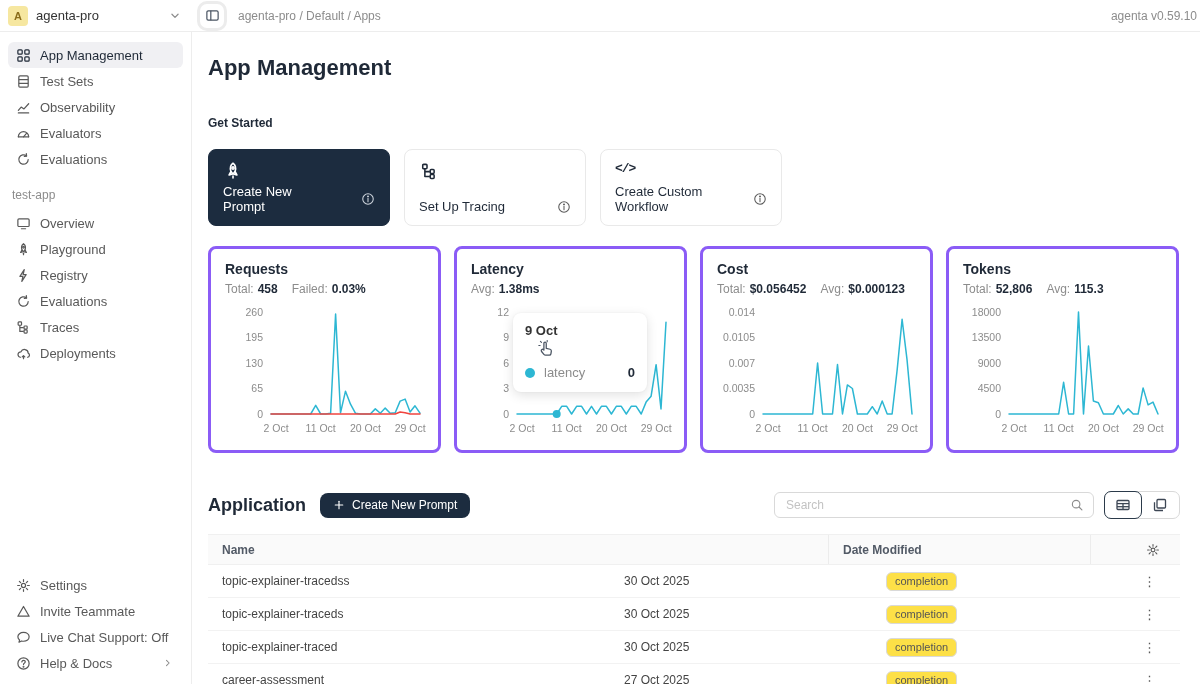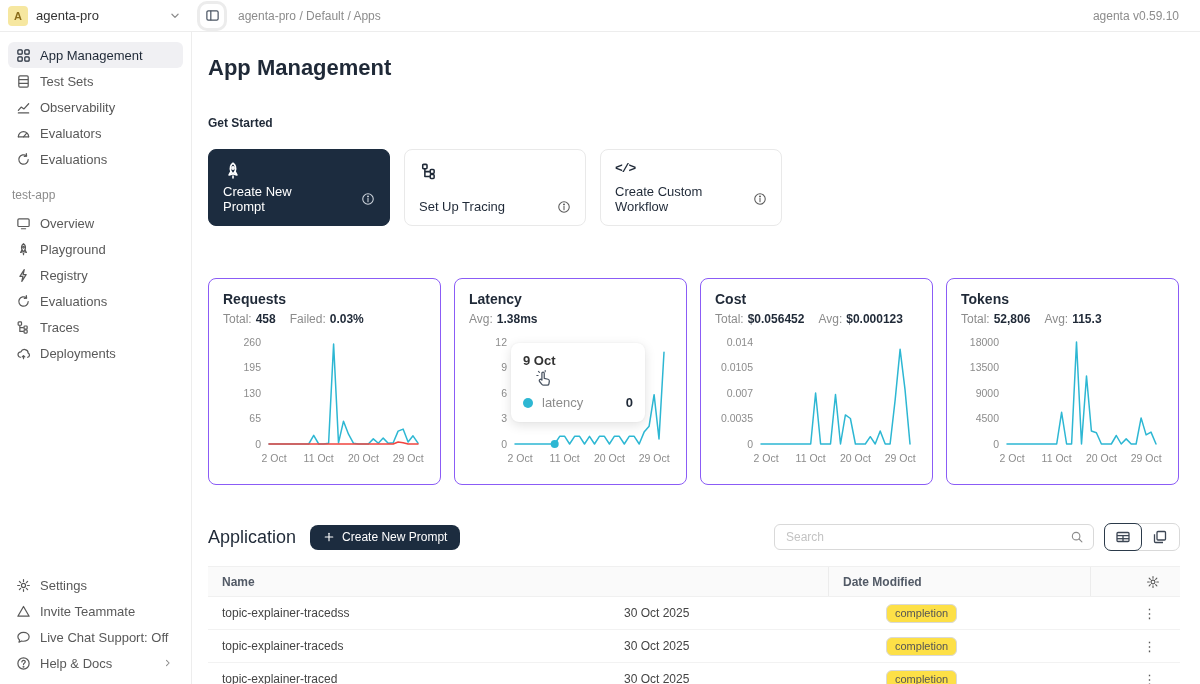--- a/index.html
+++ b/index.html
@@ -15,21 +15,21 @@
   
   .topbar { position:absolute; top:0; left:0; right:0; height:32px; display:flex; align-items:center;
             border-bottom:1px solid #ededed; background:#fff; z-index:20; }
   .topbar-left { width:192px; flex:none; display:flex; align-items:center; padding:0 10px 0 8px; }
   .avatar { width:20px; height:20px; border-radius:4px; background:#f6e7a0; color:#8a6d1b;
             font-size:11px; font-weight:700; display:flex; align-items:center; justify-content:center; }
   .workspace-name { margin-left:8px; font-size:13px; font-weight:500; color:#333; flex:1; }
   .collapse-btn { width:24px; height:24px; border-radius:7px; background:#fff; display:flex; align-items:center;
                   justify-content:center; box-shadow:0 0 0 3px #ececec; margin-left:8px; color:#4b5563; cursor:pointer; }
   .breadcrumb { margin-left:14px; font-size:12px; color:#8c8c8c; }
-  .version { margin-left:auto; padding-right:21px; font-size:12px; color:#8c8c8c; }
+  .version { margin-left:auto; padding-right:3px; font-size:12px; color:#8c8c8c; }
 
   
   .sidebar { position:absolute; top:32px; left:0; width:192px; bottom:0; border-right:1px solid #ededed;
              padding:10px 8px; background:#fff; }
   .side-item { display:flex; align-items:center; gap:9px; height:26px; padding:0 8px; border-radius:6px;
                font-size:13px; color:#595959; cursor:pointer; white-space:nowrap; }
   .side-item .icon { width:15px; height:15px; color:#595959; }
   .side-item.active { background:#f0f0f3; color:#1f2937; font-weight:500; }
   .side-item.active .icon { color:#1f2937; }
   .section-label { font-size:12px; color:#8c8c8c; padding:16px 8px 8px 4px; }
@@ -48,40 +48,40 @@
   .gs-card.dark { background:#1c2c3f; border-color:#1c2c3f; color:#fff; }
   .gs-top-icon { width:20px; height:20px; color:#1f2937; }
   .gs-card.dark .gs-top-icon { color:#fff; }
   .gs-label-row { display:flex; justify-content:space-between; align-items:center; font-size:13px; font-weight:500;gap:35px; }
   .info-icon { width:14px; height:14px; color:#595959; }
   .gs-card.dark .info-icon { color:#cfd6de; }
   .code-glyph { font-family:"Liberation Mono", monospace; font-weight:700; font-size:13px; letter-spacing:-1px; }
 
   
   .charts-row { display:flex; gap:13px; margin-top:20px; }
-  .chart-card { width:233px; height:207px; border:1px solid #8b5cf6; border-radius:8px; padding:12px 14px;
-                position:relative; background:#fff;margin-top:32px; }
+  .chart-card { width:233px; height:207px; border:3px solid #8b5cf6; border-radius:8px; padding:12px 14px;
+                position:relative; background:#fff; }
   .chart-title { font-size:14px; font-weight:600; color:#1f2937; }
   .chart-stats { display:flex; gap:14px; margin-top:5px; font-size:12px; color:#8c8c8c; }
   .chart-stats b { color:#1f2937; font-weight:600; margin-left:4px; }
   svg.chart { margin-top:6px; }
   svg.chart text.tick { font-size:10.5px; fill:#8c8c8c; font-family:"Liberation Sans",sans-serif; }
 
   
   .chart-tooltip { position:absolute; left:56px; top:64px; width:134px; background:#fff; border-radius:8px;
                    box-shadow:0 3px 12px rgba(0,0,0,.12), 0 0 2px rgba(0,0,0,.06); padding:10px 12px 12px; z-index:5; }
   .tooltip-date { font-size:13px; font-weight:600; color:#333; }
   .cursor-wrap { margin:1px 0 8px 12px; height:18px; color:#4b5563; }
   .tooltip-row { display:flex; align-items:center; font-size:13px; color:#8c8c8c; }
   .tooltip-dot { width:10px; height:10px; border-radius:50%; margin-right:9px; }
   .tooltip-val { margin-left:auto; color:#1f2937; font-weight:600; }
 
   
   .app-header { display:flex; align-items:center; margin-top:38px; }
-  .app-title { font-size:18px; font-weight:400; }
+  .app-title { font-size:18px; font-weight:700; }
   .create-btn { margin-left:14px; display:flex; align-items:center; gap:7px; background:#1c2c3f; color:#fff;
                 font-size:12px; padding:5px 13px 6px; border-radius:8px; border:none; cursor:pointer;
                 font-family:inherit; }
   .flex-spacer { flex:1; }
   .search-box { width:320px; height:26px; border:1px solid #d9d9d9; border-radius:6px; display:flex;
                 align-items:center; padding:0 9px; background:#fff;gap:40px; }
   .search-box input { border:none; outline:none; flex:1; font-size:12px; font-family:inherit; color:#333; min-width:0; }
   .search-box input::placeholder { color:#c3c3c3; }
   .search-box .icon { color:#8c8c8c; }
   .view-toggle { margin-left:10px; display:flex; border:1px solid #d9d9d9; border-radius:7px; height:28px; background:#fff; }

